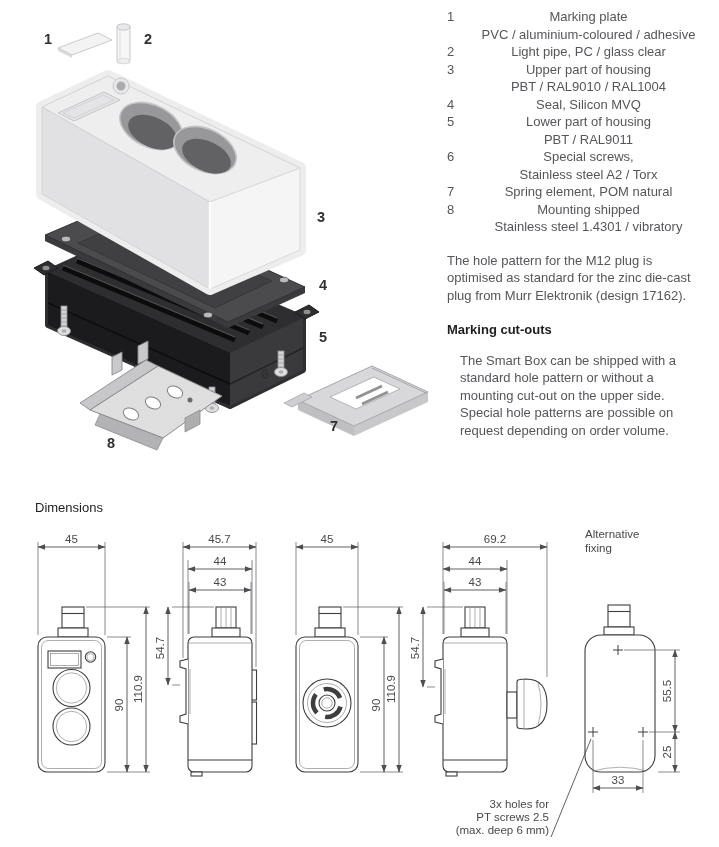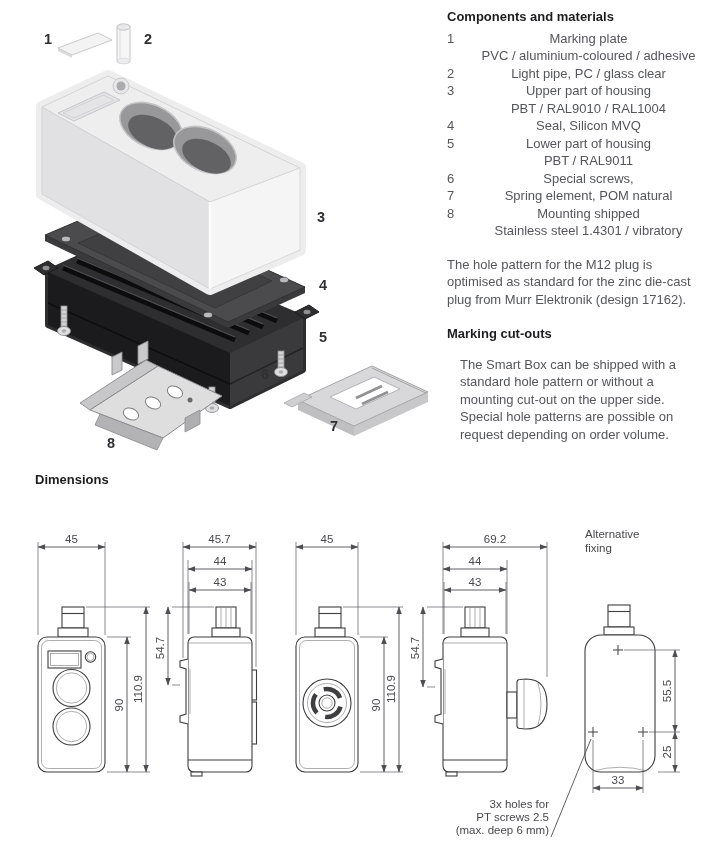--- a/index.html
+++ b/index.html
@@ -11,22 +11,22 @@
   .rcol{position:absolute;left:447px;top:8px;width:260px;
         color:#55565a;font-size:13px;line-height:17.5px;}
   .chead{font-weight:bold;color:#1d1d1f;margin:0 0 4px 0;font-size:13px;}
   .ci{display:flex;}
   .ci .num{width:23px;flex:none;}
   .ci .cl{flex:1;text-align:center;}
   .note-p{margin:16px 0 0 0;}
   .mhead{margin:17px 0 0 0;font-weight:bold;color:#1d1d1f;}
   .mtext{margin:13px;}
 
-  .dims-heading{position:absolute;left:35px;top:472px;font-size:13px;
-        font-weight:bold;color:#1d1d1f;}
+  .dims-heading{position:absolute;left:35px;top:500px;font-size:13px;
+        font-weight:normal;color:#1d1d1f;}
 
   .exploded-svg{position:absolute;left:0;top:0;}
   .dims-svg{position:absolute;left:0;top:520px;}
 
   
   .part{stroke:#3e3e41;stroke-width:1.1;fill:#fff;}
   .thin{stroke:#77777a;stroke-width:.6;fill:none;}
   .dimln{stroke:#4e4e52;stroke-width:.9;fill:none;}
   .extln{stroke:#5a5a5e;stroke-width:.7;fill:none;}
   .dimtxt{font-size:11.5px;fill:#48484c;}
@@ -176,21 +176,20 @@
     <text class="lbl" x="148" y="44">2</text>
     <text class="lbl" x="321" y="222">3</text>
     <text class="lbl" x="323" y="290">4</text>
     <text class="lbl" x="323" y="342">5</text>
     <text class="lbl" x="265" y="379">6</text>
     <text class="lbl" x="334" y="431">7</text>
     <text class="lbl" x="111" y="448">8</text>
   </svg>
 
   <div class="rcol">
-    <div class="chead">Components and materials</div>
 
     <div class="ci">
       <span class="num">1</span>
       <span class="cl">Marking plate</span>
       </div>
     <div class="ci">
         <span class="num"></span>
       <span class="cl">PVC / aluminium-coloured / adhesive</span>
       </div>
 
@@ -218,20 +217,24 @@
       <span class="cl">Lower part of housing</span>
       </div>
     <div class="ci">
         <span class="num"></span>
       <span class="cl">PBT / RAL9011</span>
       </div>
 
     <div class="ci">
       <span class="num">6</span>
       <span class="cl">Special screws,</span>
+      </div>
+    <div class="ci">
+        <span class="num"></span>
+      <span class="cl">Stainless steel A2 / Torx</span>
       </div>
 
     <div class="ci">
       <span class="num">7</span>
       <span class="cl">Spring element, POM natural</span>
       </div>
 
     <div class="ci">
       <span class="num">8</span>
       <span class="cl">Mounting shipped</span>

